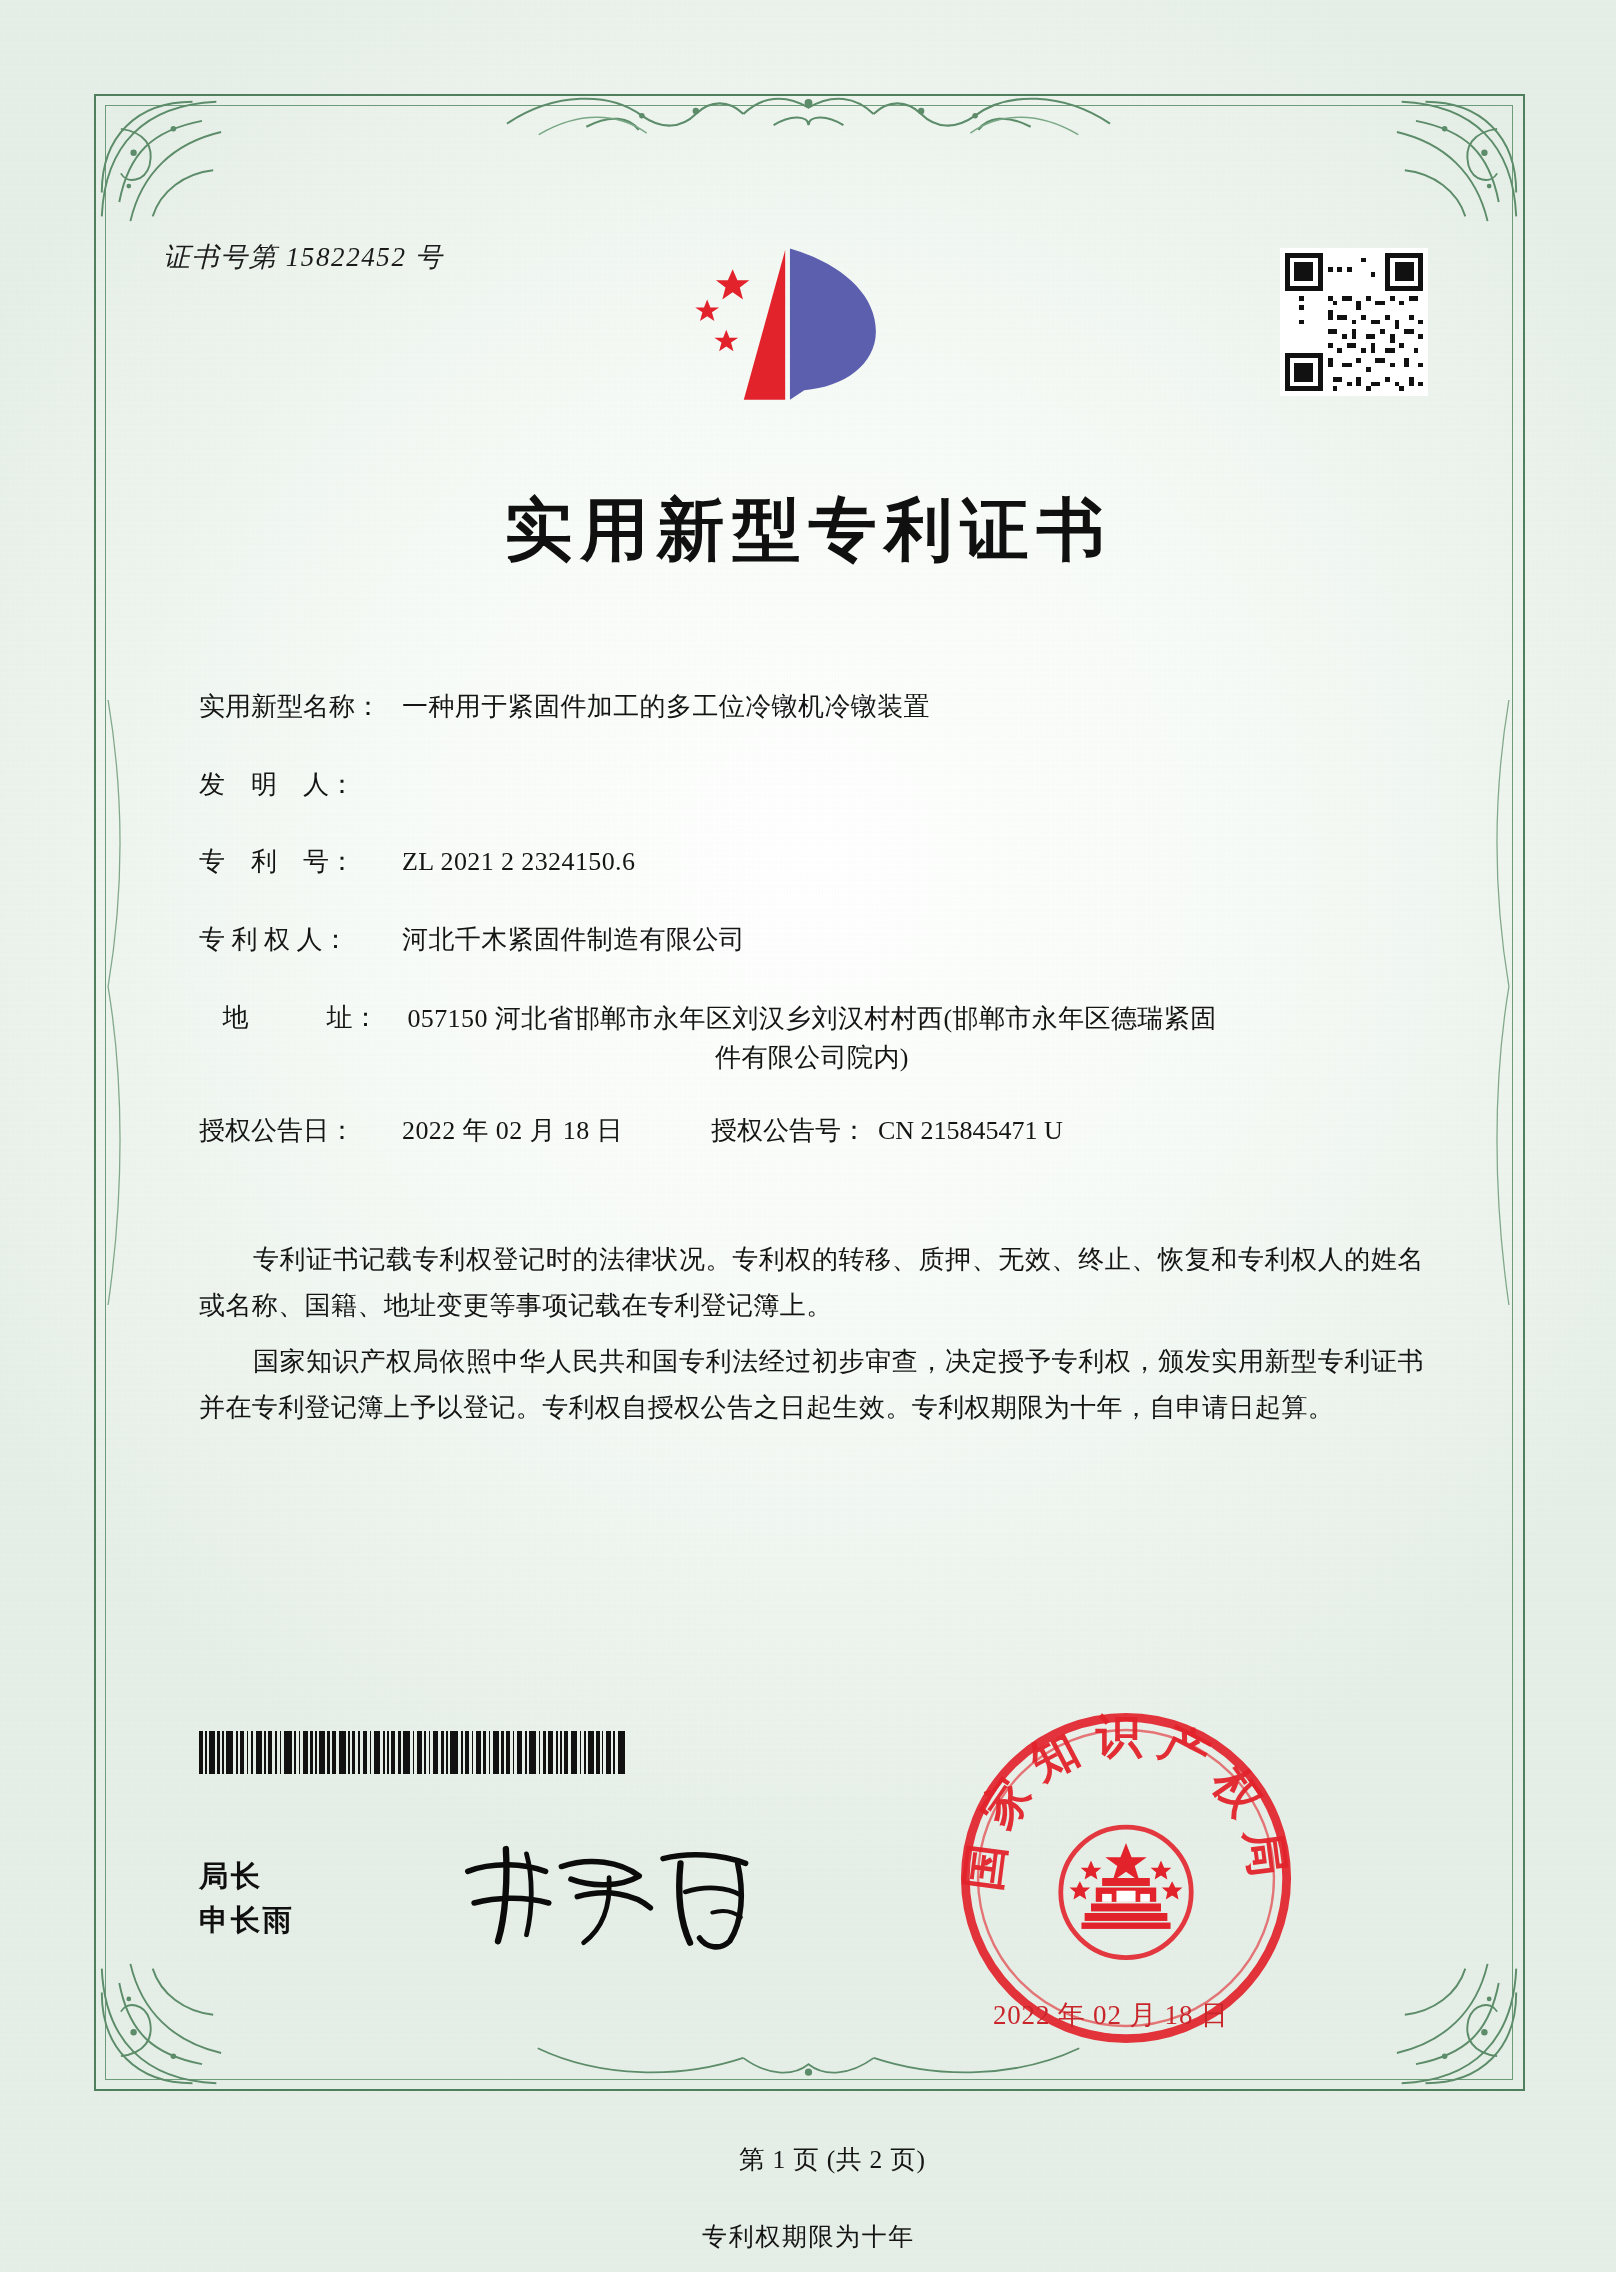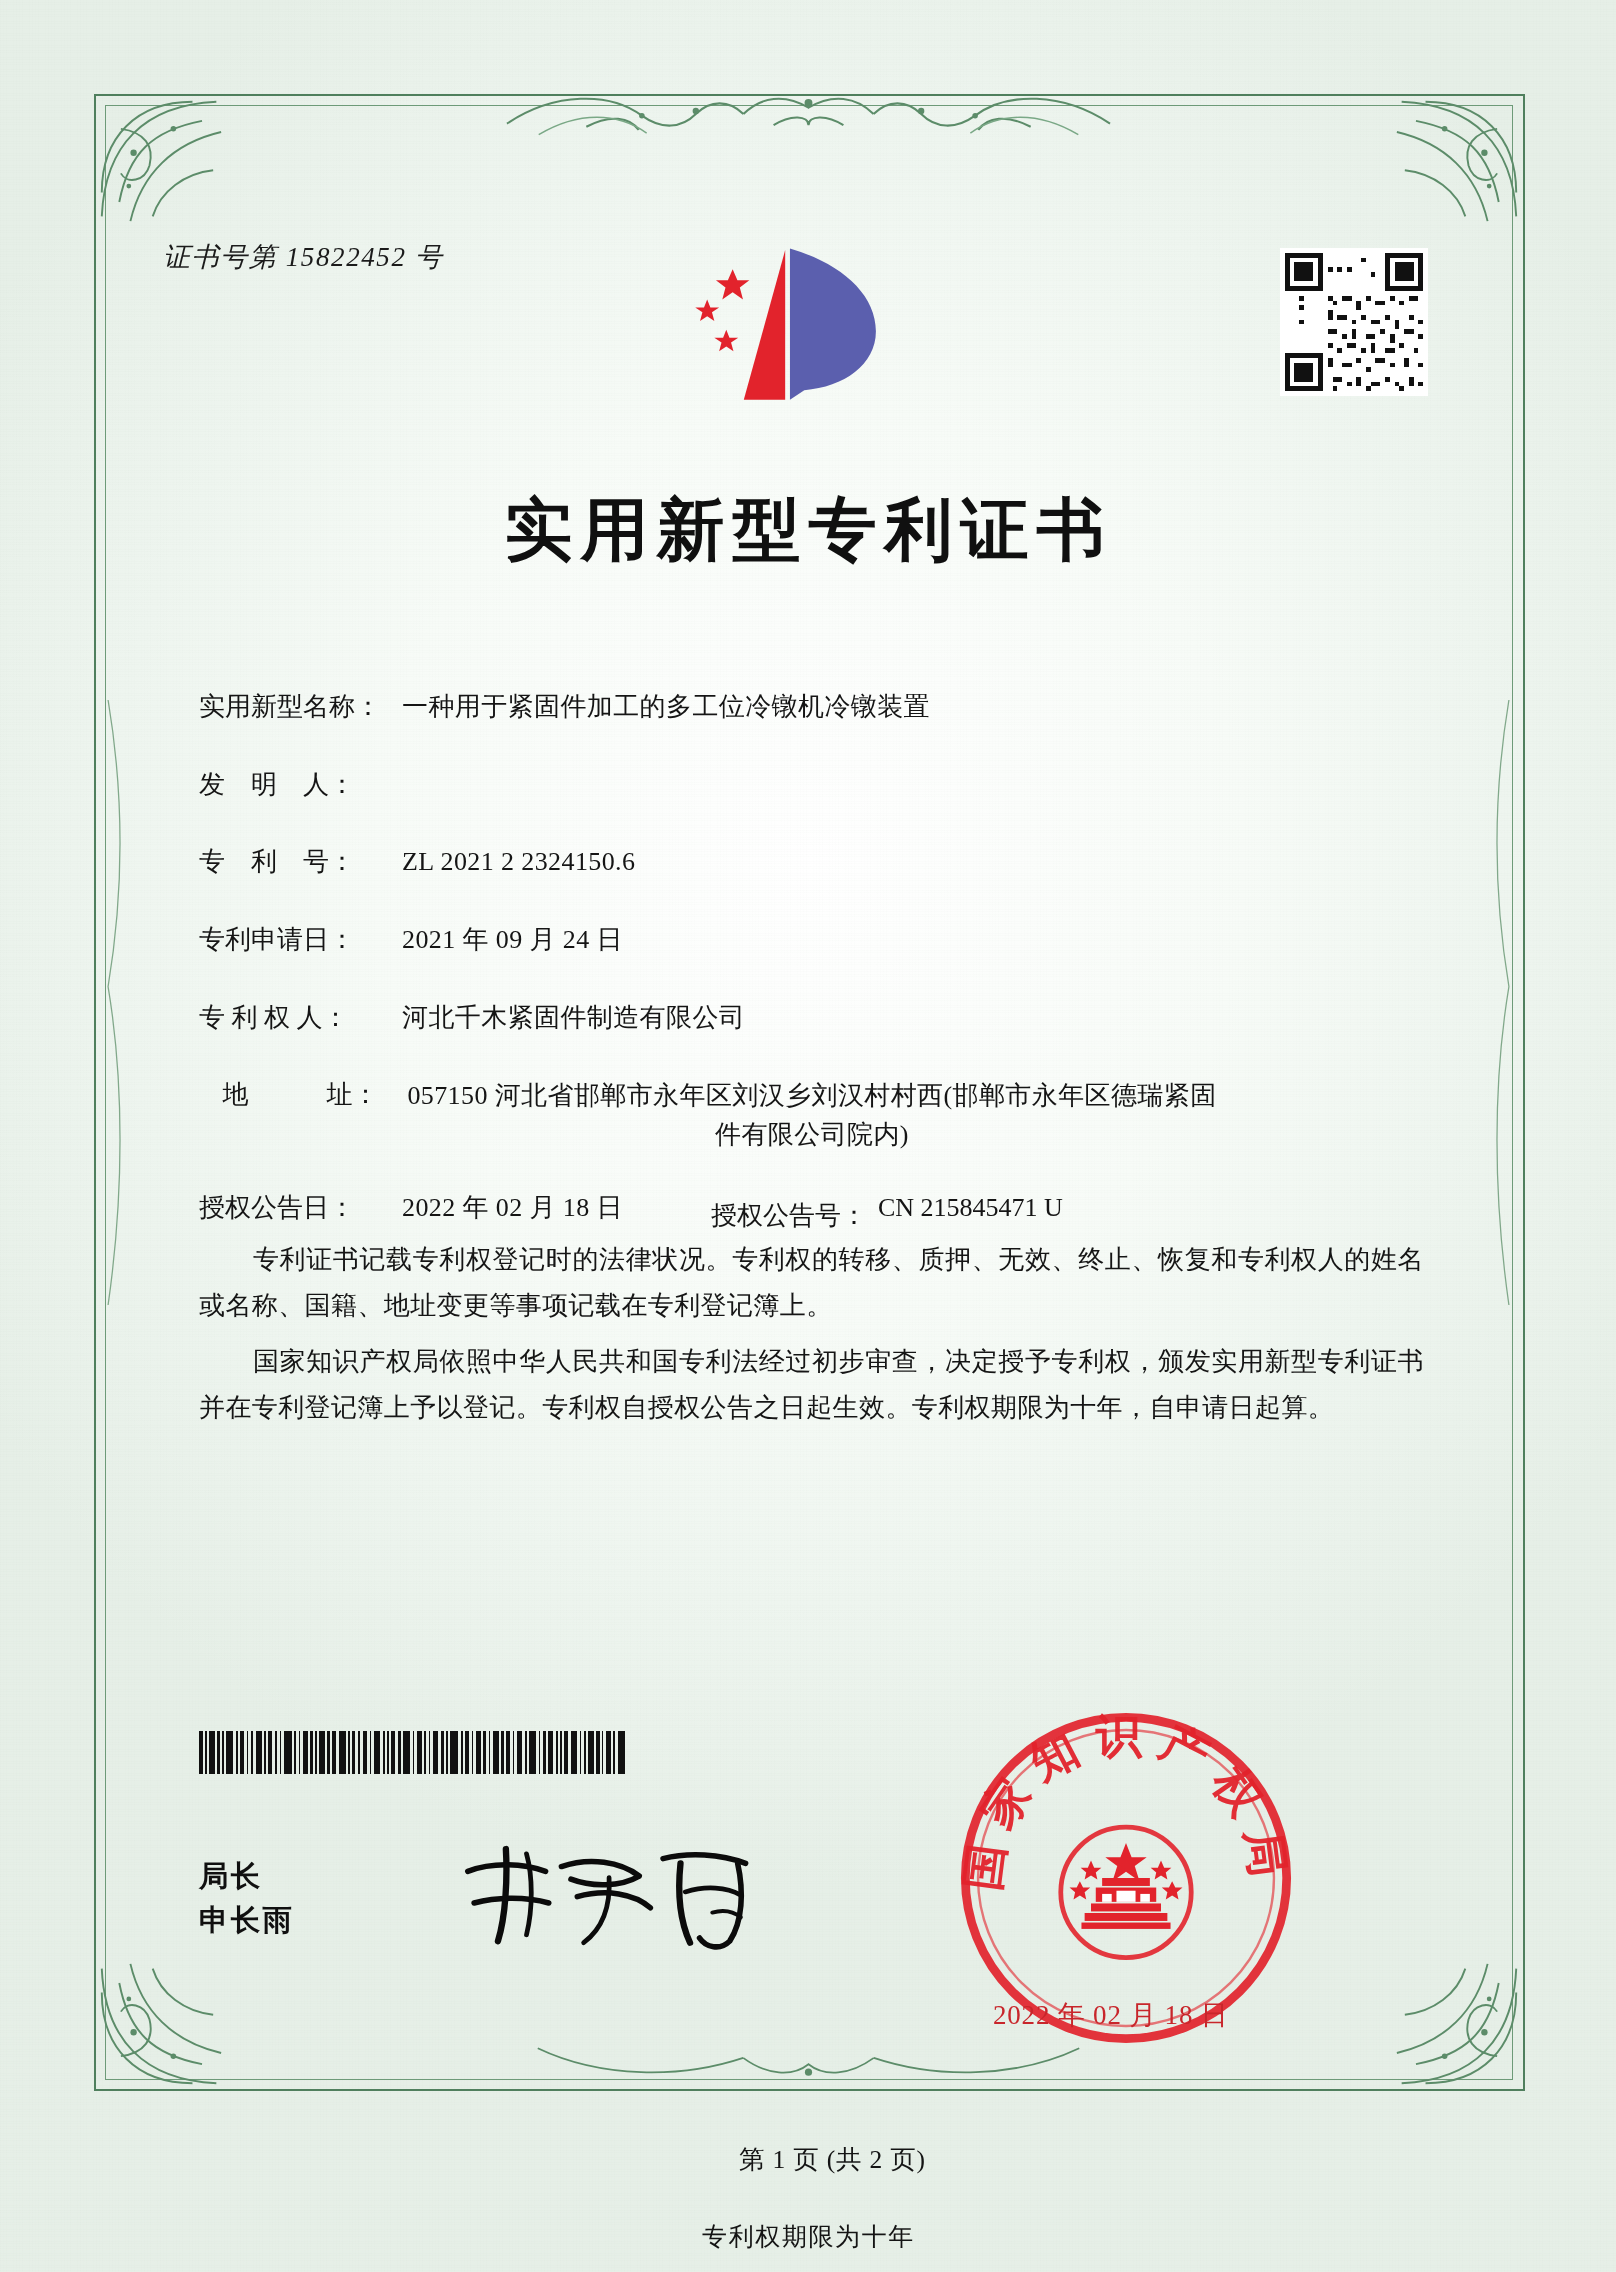--- a/index.html
+++ b/index.html
@@ -131,21 +131,20 @@
     max-width: 820px;
     line-height: 1.5;
   }
   .frow.double {
     margin-bottom: 35px;
     text-align: center;
   }
   .frow.inline2 .flabel2 {
     margin-left: 88px;
     white-space: pre;
-    margin-top: 8px;
   }
   .frow.inline2 .fvalue2 {
     margin-left: 11px;
   }
 
   
   .para-block {
     position: absolute;
     left: 199px;
     top: 1237px;
@@ -480,24 +479,20 @@
 
     <div class="frow">
       <div class="flabel">发　明　人：</div>
     </div>
 
     <div class="frow">
       <div class="flabel">专　利　号：</div>
       <div class="fvalue">ZL 2021 2 2324150.6</div>
     </div>
 
-    <div class="frow">
-      <div class="flabel">专利申请日：</div>
-      <div class="fvalue">2021 年 09 月 24 日</div>
-    </div>
 
     <div class="frow">
       <div class="flabel">专 利 权 人：</div>
       <div class="fvalue">河北千木紧固件制造有限公司</div>
     </div>
 
     <div class="frow double">
       <div class="flabel">地　　　址：</div>
       <div class="fvalue wrap">057150 河北省邯郸市永年区刘汉乡刘汉村村西(邯郸市永年区德瑞紧固件有限公司院内)</div>
     </div>

